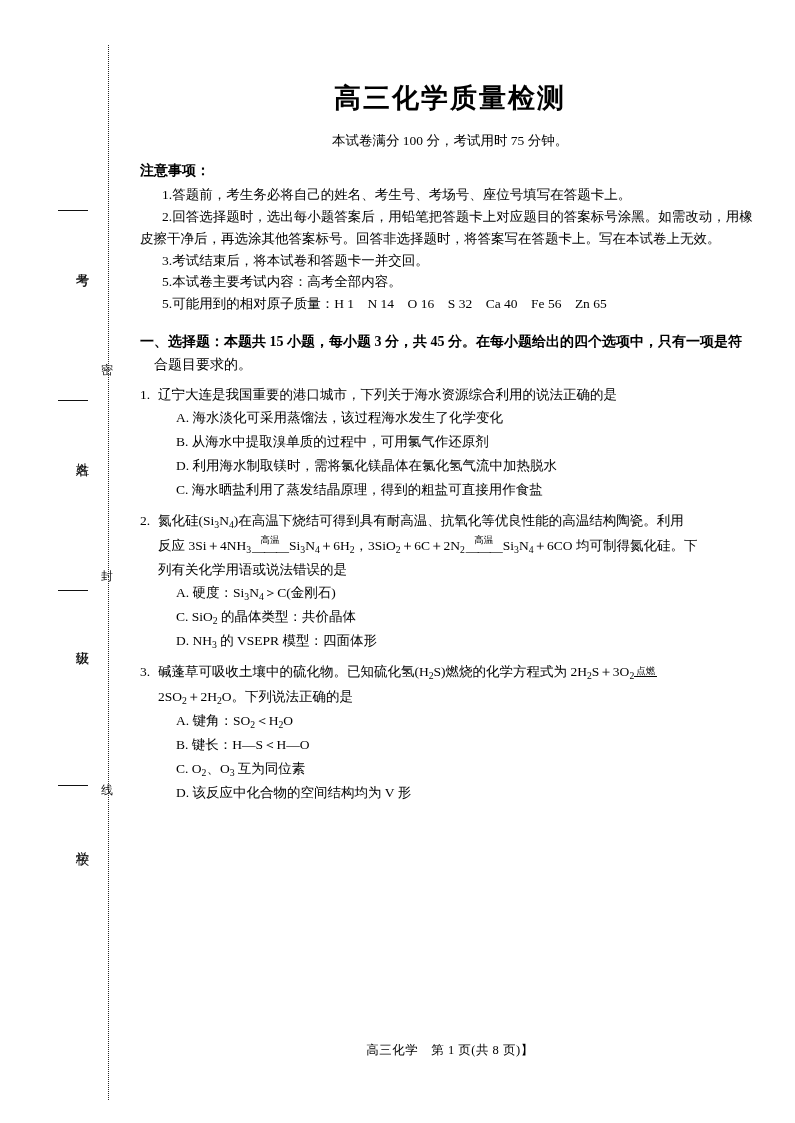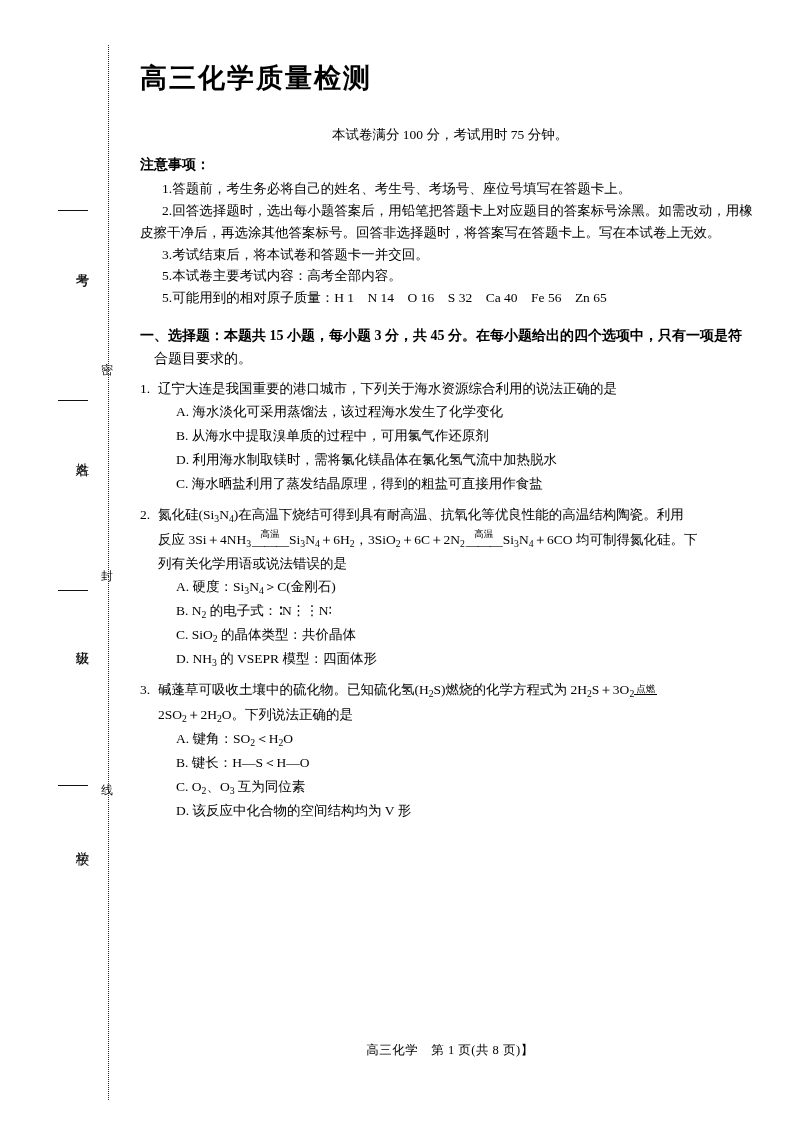--- a/index.html
+++ b/index.html
@@ -63,29 +63,30 @@
   
   .page {
     position: absolute;
     left: 140px;
     top: 0;
     width: 620px;
     height: 1123px;
   }
 
   .doc-title {
-    margin-top: 60px;
+    margin-top: 80px;
+    text-align: center;
     font-size: 27px;
     font-weight: bold;
     letter-spacing: 2px;
     font-family: "Liberation Serif", "DejaVu Serif", serif;
   }
 
   .exam-meta {
-    margin-top: 30px;
+    margin-top: 16px;
     text-align: center;
     font-size: 13.5px;
   }
 
   .notice-title {
     margin-top: 12px;
     font-size: 14px;
     font-weight: bold;
   }
 
@@ -232,21 +233,20 @@
     <div class="stem">
       <span class="num">2.</span>
       <span>氮化硅(Si</span><sub>3</sub><span>N</span><sub>4</sub><span>)在高温下烧结可得到具有耐高温、抗氧化等优良性能的高温结构陶瓷。利用</span>
     </div>
     <div class="cont-line">
       <span>反应</span>
       3Si＋4NH<sub>3</sub><span class="rxn-cond"><span class="cond-text">高温</span><span class="arrow">———</span></span>Si<sub>3</sub>N<sub>4</sub>＋6H<sub>2</sub>，3SiO<sub>2</sub>＋6C＋2N<sub>2</sub><span class="rxn-cond"><span class="cond-text">高温</span><span class="arrow">———</span></span>Si<sub>3</sub>N<sub>4</sub>＋6CO <span>均可制得氮化硅。下</span>
     </div>
     <div class="cont-line">列有关化学用语或说法错误的是</div>
     <div class="opt">A. 硬度：Si<sub>3</sub>N<sub>4</sub>＞C(金刚石)</div>
-    <div class="opt">B. N<sub>2</sub> 的电子式：∶N⋮⋮N∶</div>
     <div class="opt">C. SiO<sub>2</sub> 的晶体类型：共价晶体</div>
     <div class="opt">D. NH<sub>3</sub> 的 VSEPR 模型：四面体形</div>
   </div>
 
   <div class="q">
     <div class="stem">
       <span class="num">3.</span>
       碱蓬草可吸收土壤中的硫化物。已知硫化氢(H<sub>2</sub>S)燃烧的化学方程式为 2H<sub>2</sub>S＋3O<sub>2</sub><span class="overline-cond">点燃</span>
     </div>
     <div class="cont-line">2SO<sub>2</sub>＋2H<sub>2</sub>O。下列说法正确的是</div>

